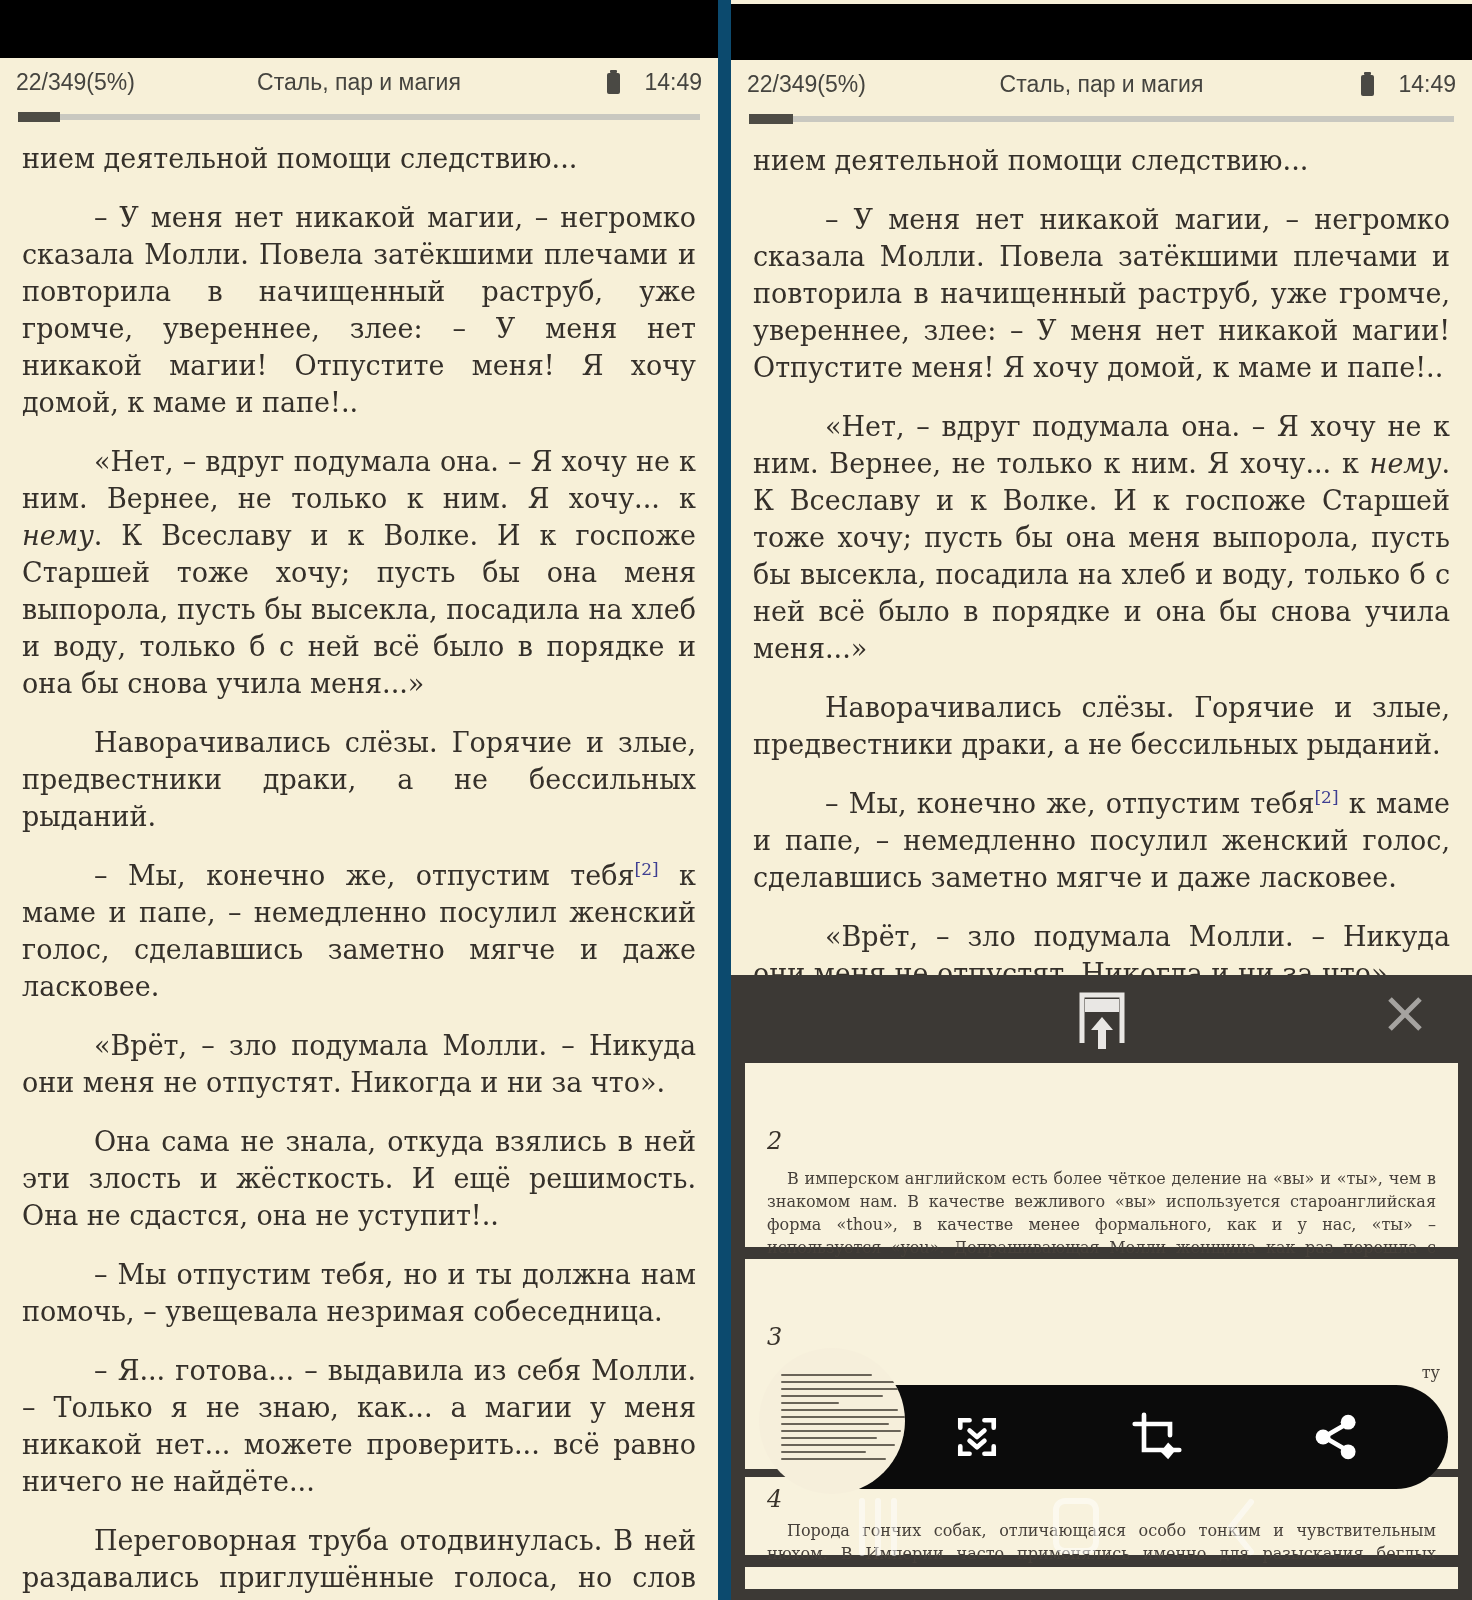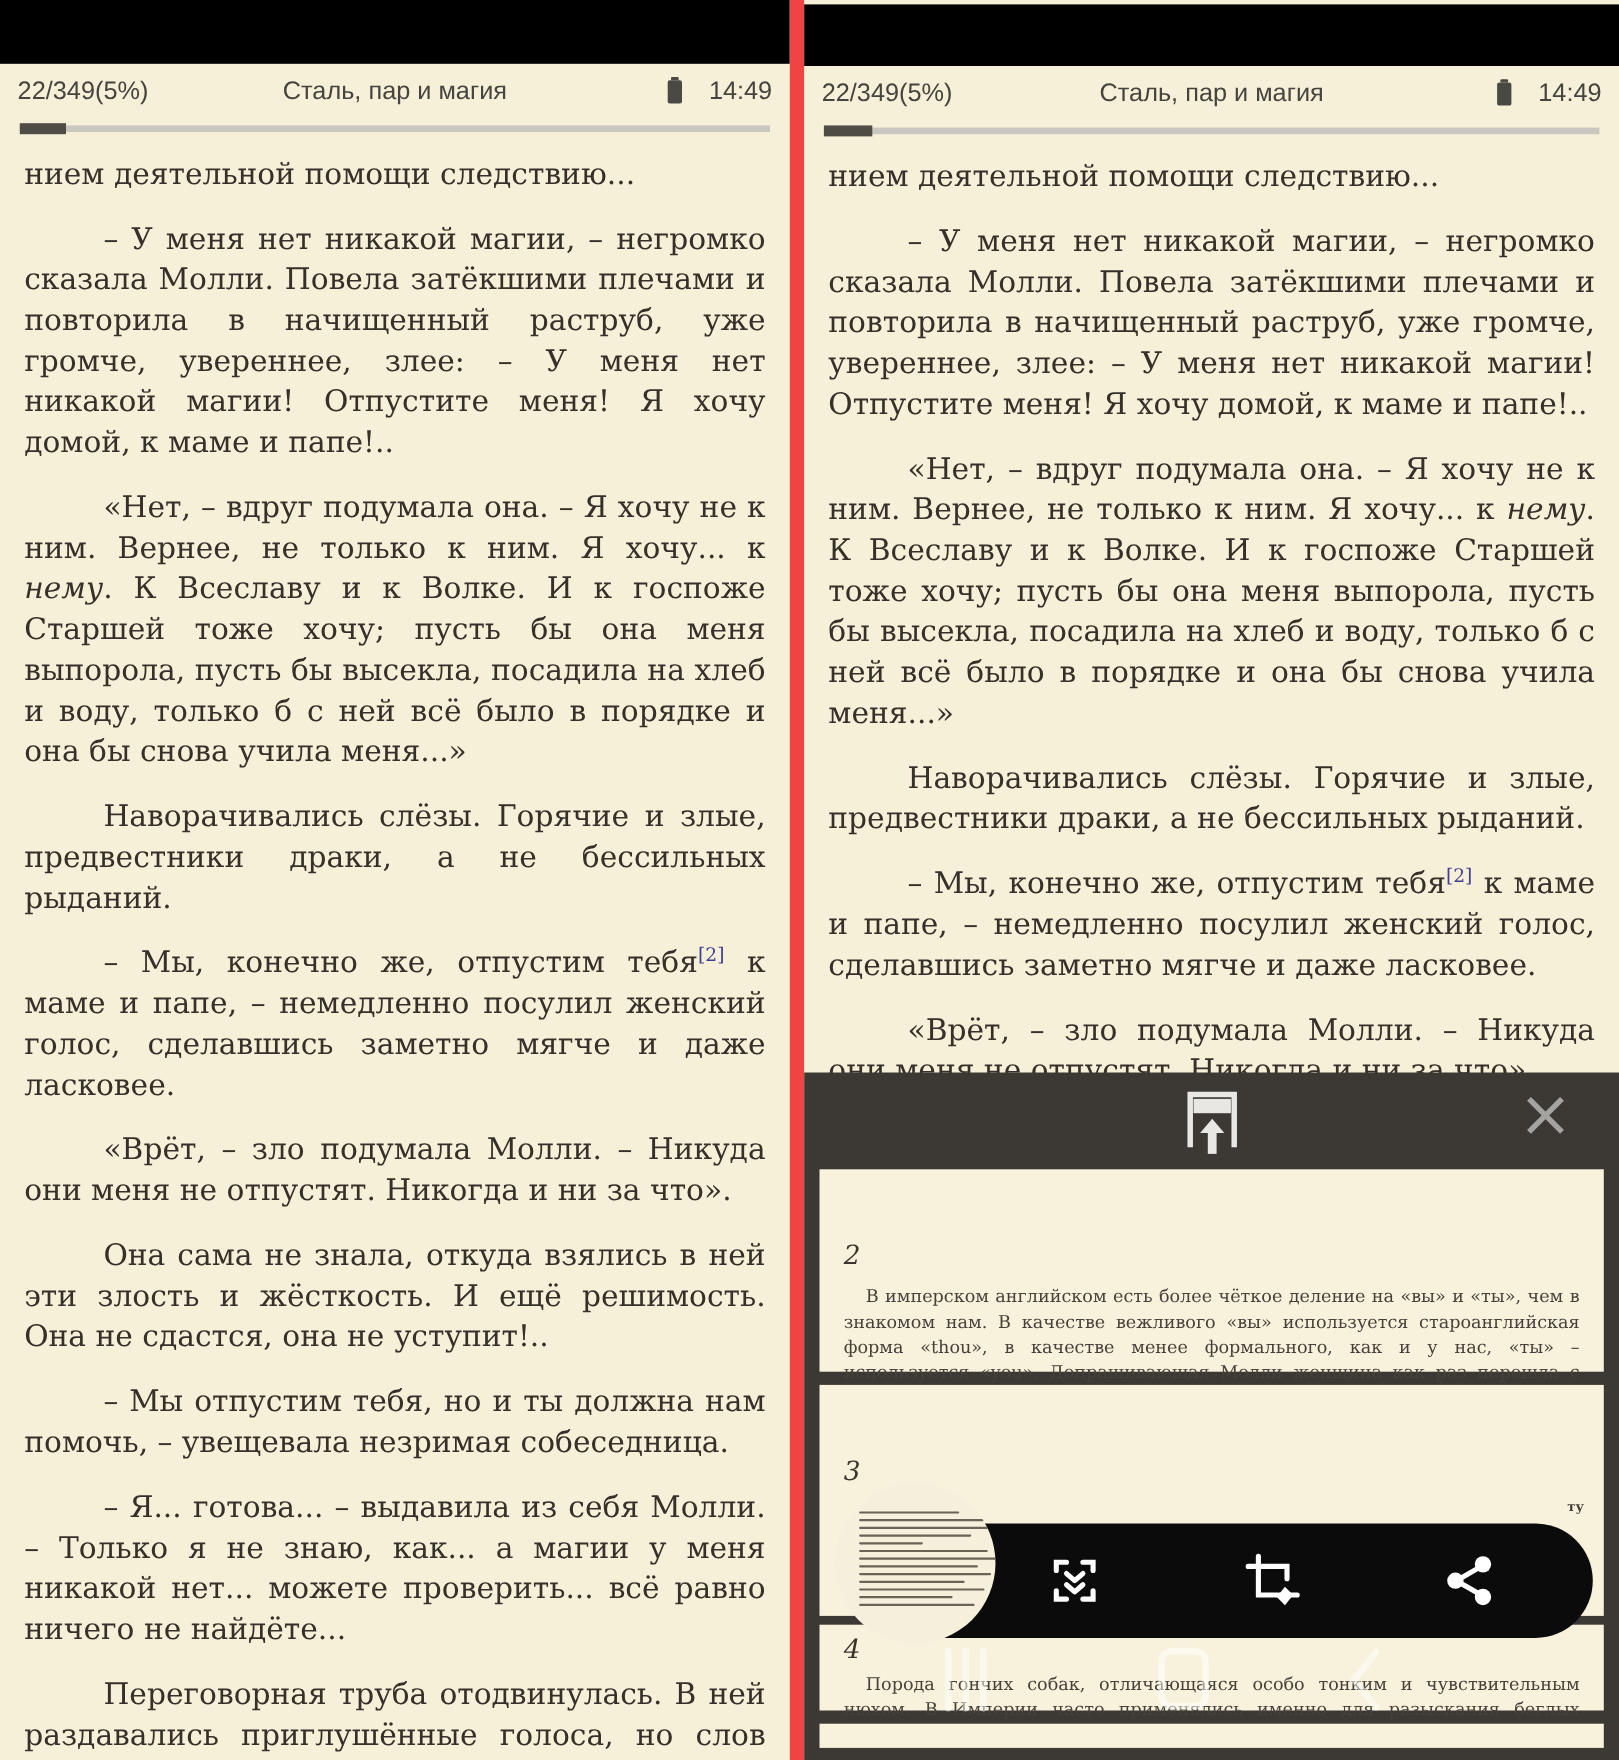--- a/index.html
+++ b/index.html
@@ -1,16 +1,16 @@
 <!DOCTYPE html>
 <html><head>
 <meta charset="utf-8">
 <style>
   html,body{margin:0;padding:0;background:#fcfbf5;}
-  .stage{position:relative;width:1472px;height:1600px;background:#ef4444;overflow:hidden;
+  .stage{position:relative;width:1472px;height:1600px;background:#0c4a6e;overflow:hidden;
          font-family:"Liberation Sans",sans-serif;}
   .panel{position:absolute;top:0;height:1600px;background:#f7f0d8;overflow:hidden;}
   .panel.left{left:0;width:718px;}
   .panel.right{left:731px;width:741px;}
   .statusbar{height:58px;background:#000;}
   .panel.right .statusbar{margin-top:4px;height:56px;}
 
   .reader-header{position:relative;height:48px;display:flex;align-items:center;
                  padding:0 16px;color:#45443f;font-size:23px;}
   .hdr-pos{position:relative;z-index:2;}
@@ -39,21 +39,21 @@
   .card3{top:284px;height:210px;}
   .card4{top:502px;height:78px;}
   .card5{top:592px;height:22px;}
   .fn-num{font-family:"DejaVu Serif",serif;font-style:italic;font-size:24px;color:#3a342c;
           padding:64px 0 0 22px;}
   .card4 .fn-num{padding-top:8px;}
   .fn-text{font-family:"DejaVu Serif",serif;font-size:16px;line-height:23px;color:#46403a;
            text-align:justify;padding:0 22px;margin-top:12px;text-indent:20px;}
   .card4 .fn-text{margin-top:6px;}
   .fn-frag-right{position:absolute;top:104px;right:18px;font-family:"DejaVu Serif",serif;
-                 font-size:12px;color:#46403a;font-weight:bold;}
+                 font-size:16px;color:#46403a;}
 
   
   .capture-pill{position:absolute;left:60px;right:24px;top:410px;height:104px;background:#0b0b0b;
                 border-radius:52px;z-index:5;}
   .pill-thumb{position:absolute;left:-32px;top:-37px;width:146px;height:146px;border-radius:50%;
               background:#f6efdb;overflow:hidden;z-index:6;}
   .pill-thumb .mini-line{height:2px;background:#6a6458;margin:5px 14px 0 22px;border-radius:1px;}
   .pill-icon{position:absolute;top:26px;width:52px;height:52px;}
   .pill-icon.i1{left:160px;}
   .pill-icon.i2{left:340px;}

